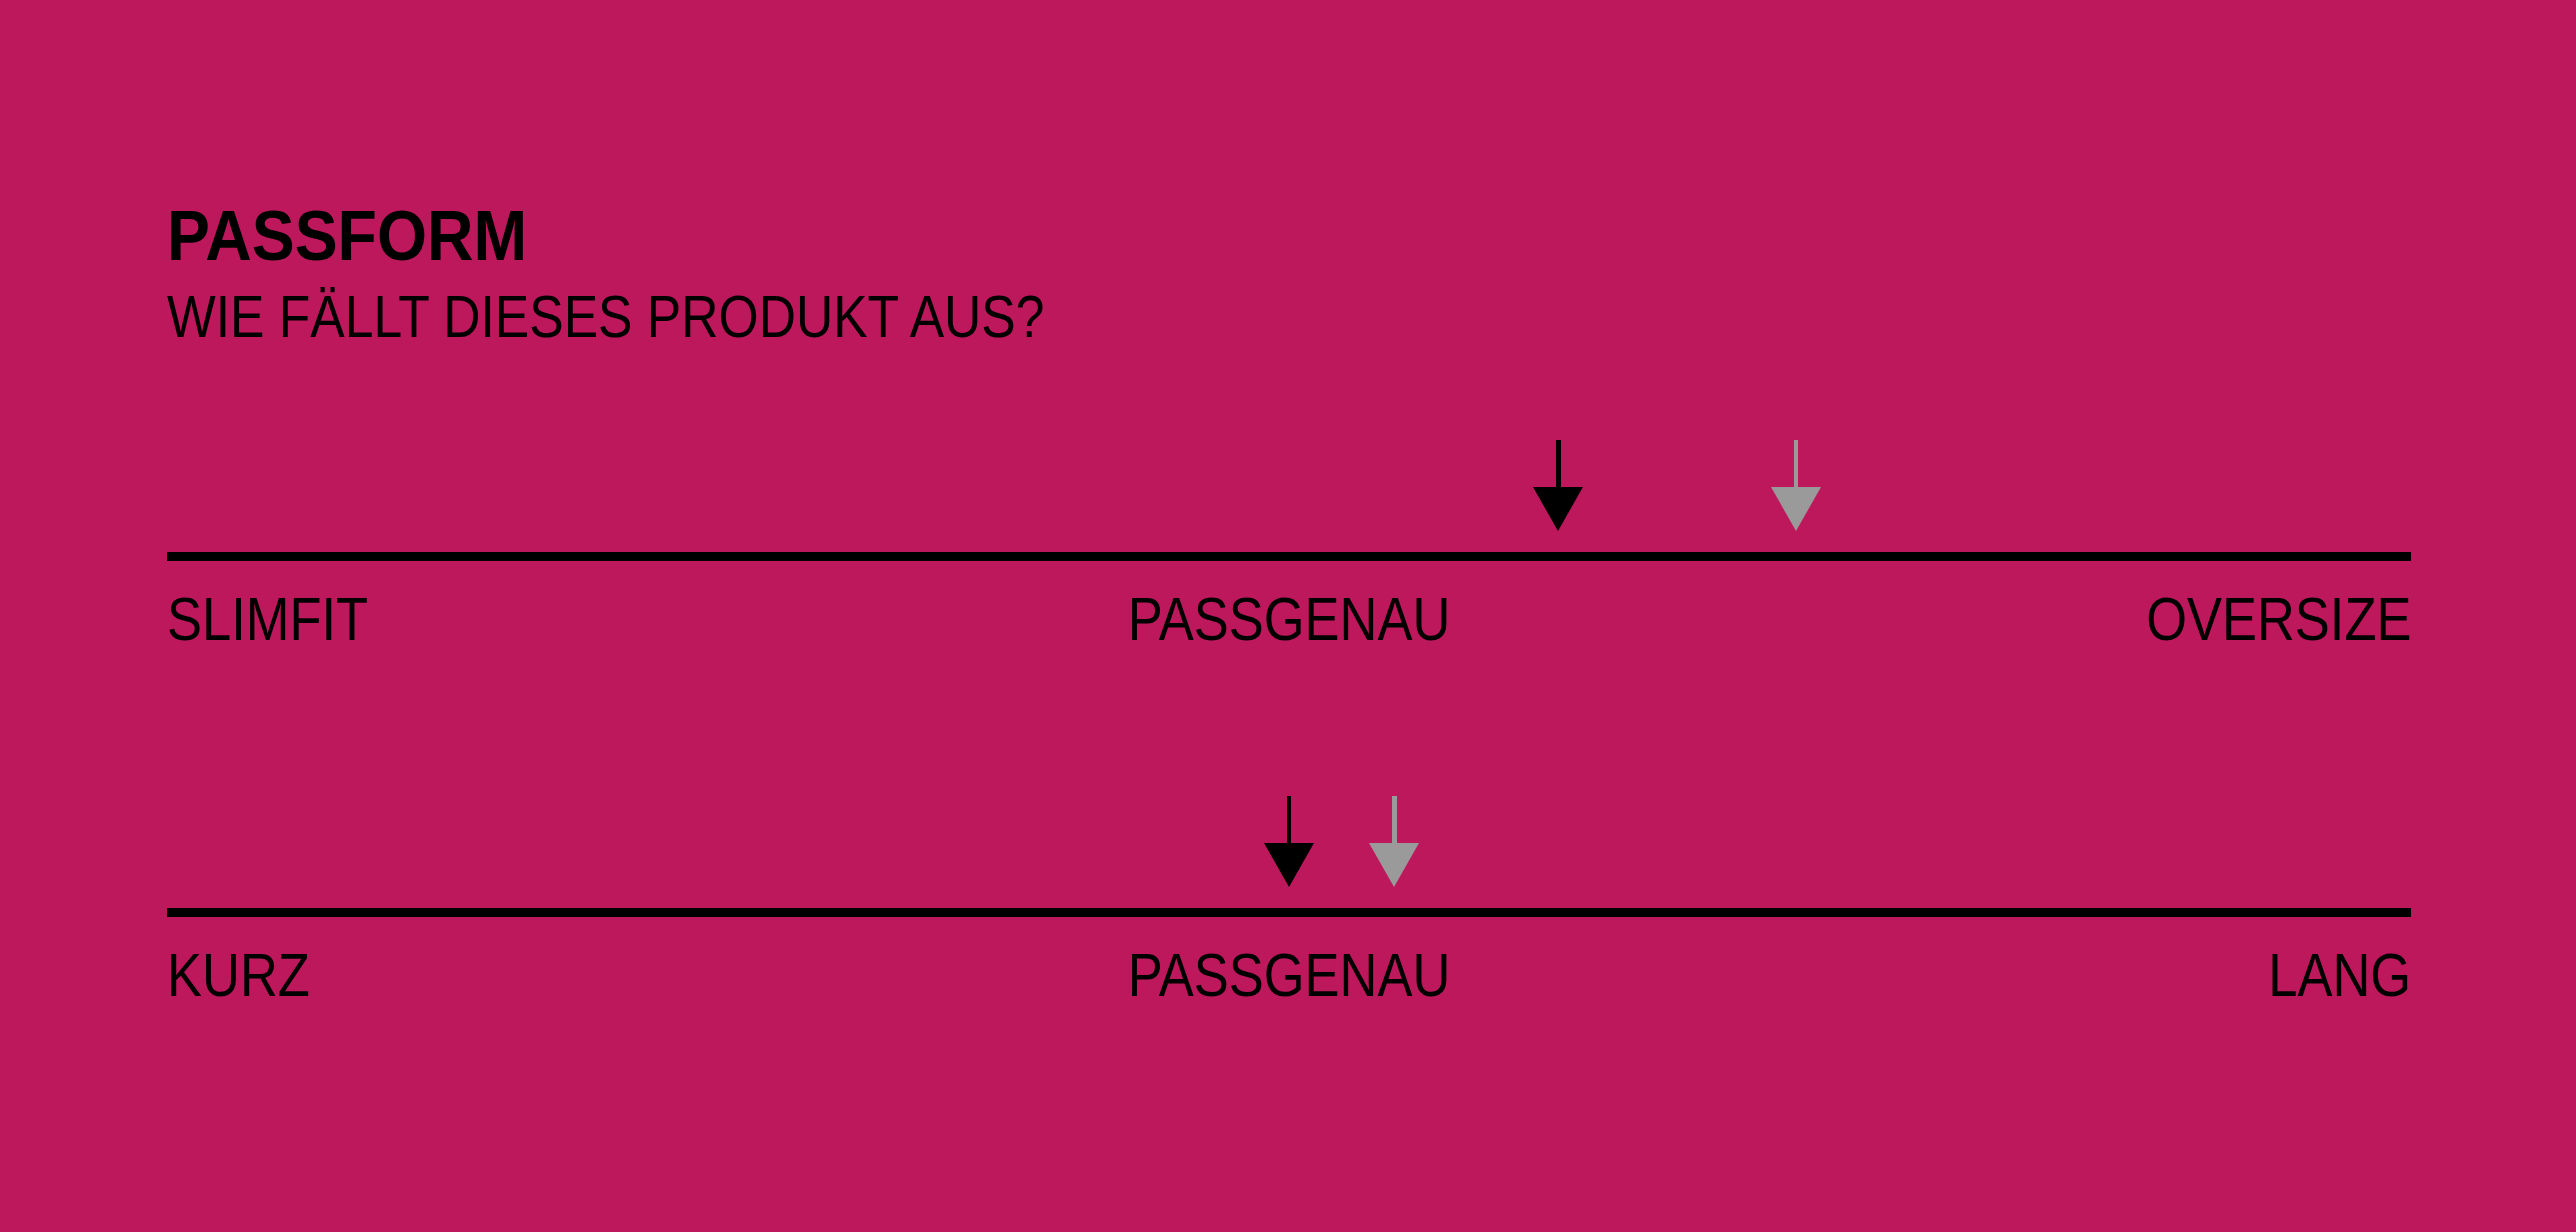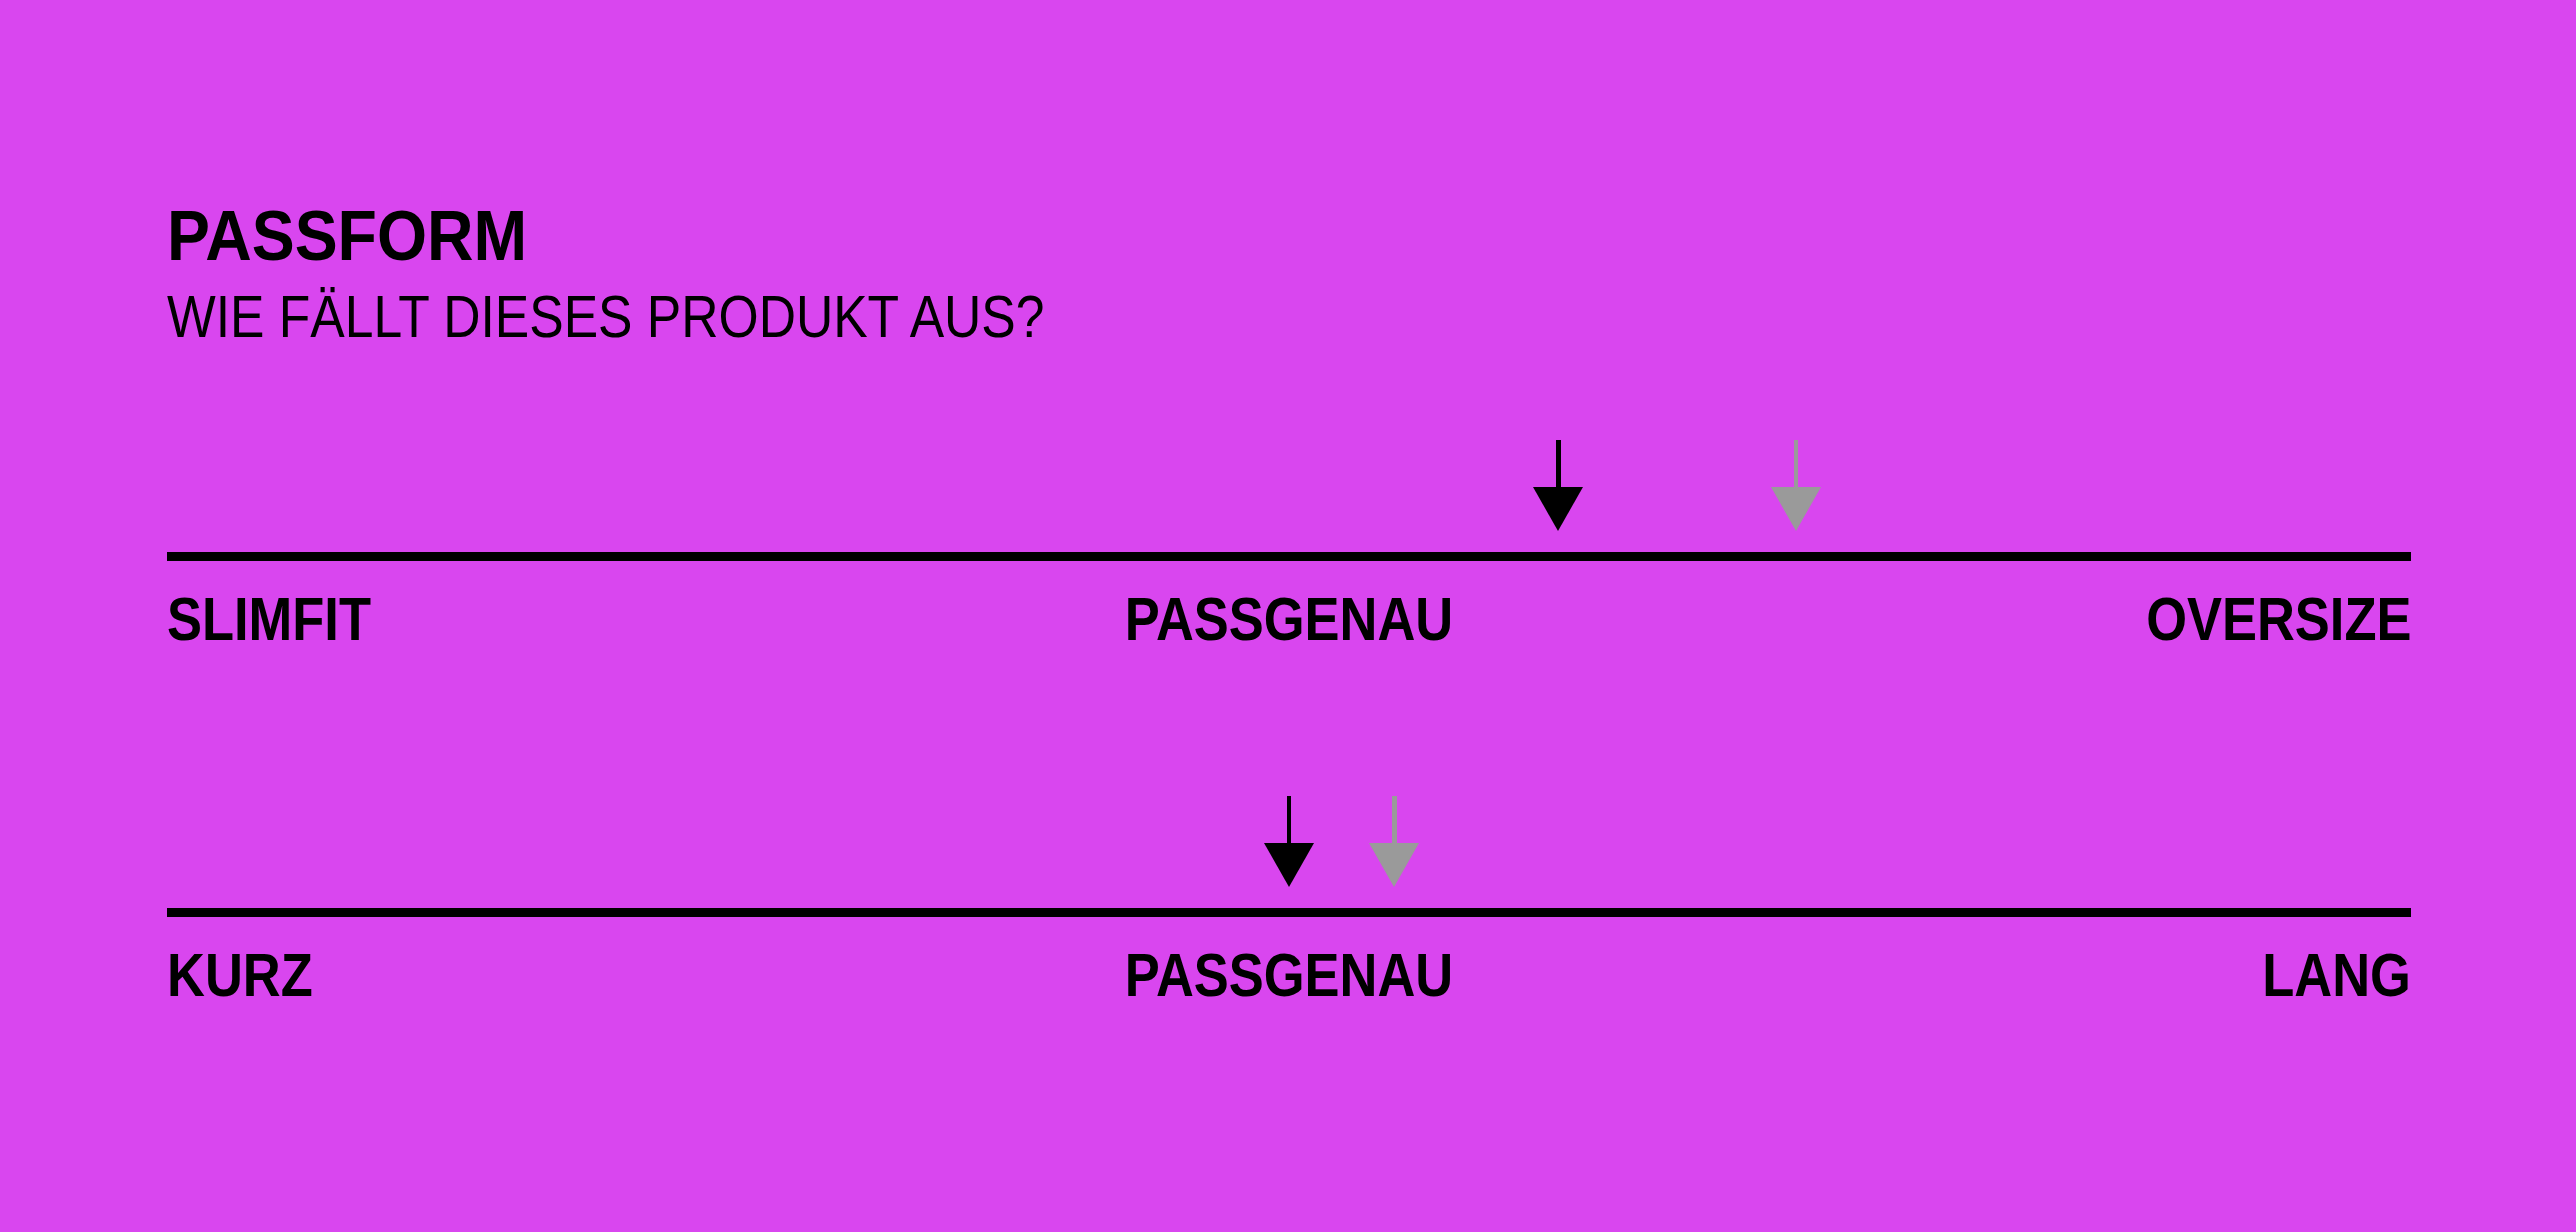--- a/index.html
+++ b/index.html
@@ -4,21 +4,21 @@
 <style>
   html, body {
     margin: 0;
     padding: 0;
     background: #ffffff;
   }
   .stage {
     position: relative;
     width: 2576px;
     height: 1232px;
-    background: #d946ef;
+    background: #be185d;
     overflow: hidden;
     font-family: "Liberation Sans", "DejaVu Sans", sans-serif;
     color: #000000;
   }
   .title {
     position: absolute;
     left: 167px;
     top: 201px;
     font-size: 70px;
     font-weight: 700;
@@ -36,21 +36,20 @@
     line-height: 1;
     white-space: nowrap;
     transform: scaleX(0.86);
     transform-origin: 0 50%;
   }
   .scale {
     position: absolute;
     left: 167px;
     width: 2244px;
     height: 247px;
-    font-weight: bold;
   }
   .scale-0 { top: 440px; }
   .scale-1 { top: 796px; }
   .arrows {
     position: absolute;
     left: 0; top: 0;
     width: 100%;
     height: 91px;
   }
   .arrow {

